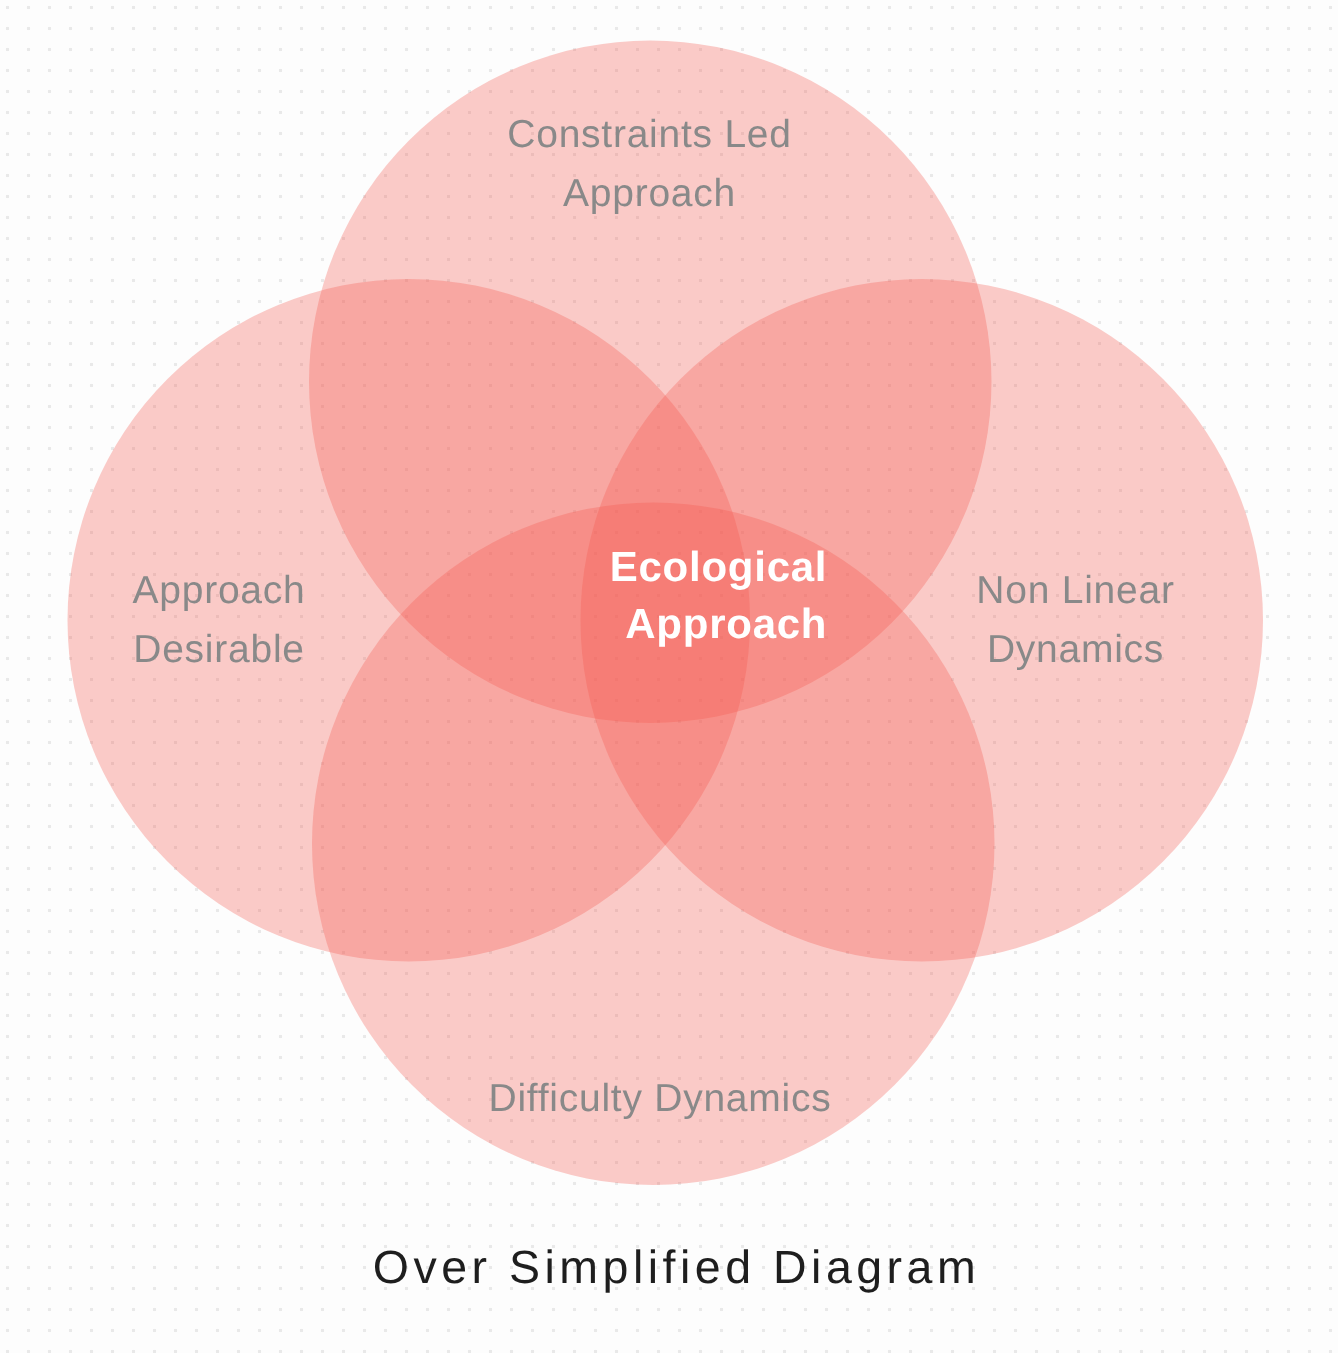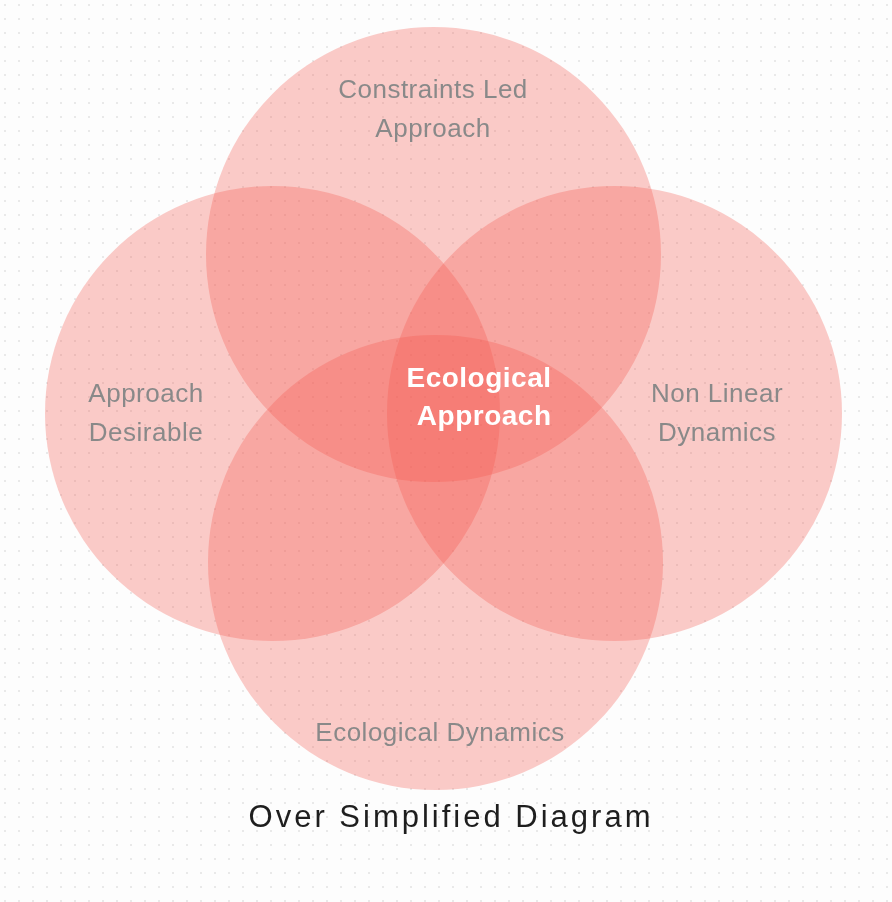--- a/index.html
+++ b/index.html
@@ -55,21 +55,21 @@
     font-weight: 700;
     font-size: 28px;
     line-height: 38px;
     letter-spacing: 0.5px;
     white-space: nowrap;
     margin-left: 37px;
   }
   .caption {
     position: absolute;
     left: 451px;
-    top: 817px;
+    top: 845px;
     transform: translate(-50%, -50%);
     color: #1e1e1e;
     font-size: 31px;
     letter-spacing: 3px;
     white-space: nowrap;
   }
 </style>
 </head>
 <body>
 
@@ -89,21 +89,21 @@
     <div>Approach</div>
     <div>Desirable</div>
   </div>
 
   <div class="vlabel l-right">
     <div>Non Linear</div>
     <div>Dynamics</div>
   </div>
 
   <div class="vlabel l-bottom">
-    <div>Ecological Dynamics</div>
+    <div>Difficulty Dynamics</div>
   </div>
 
   <div class="center-label">
     <div>Ecological</div>
     <div>Approach</div>
   </div>
 
   <div class="caption">Over Simplified Diagram</div>
 
 </div>

